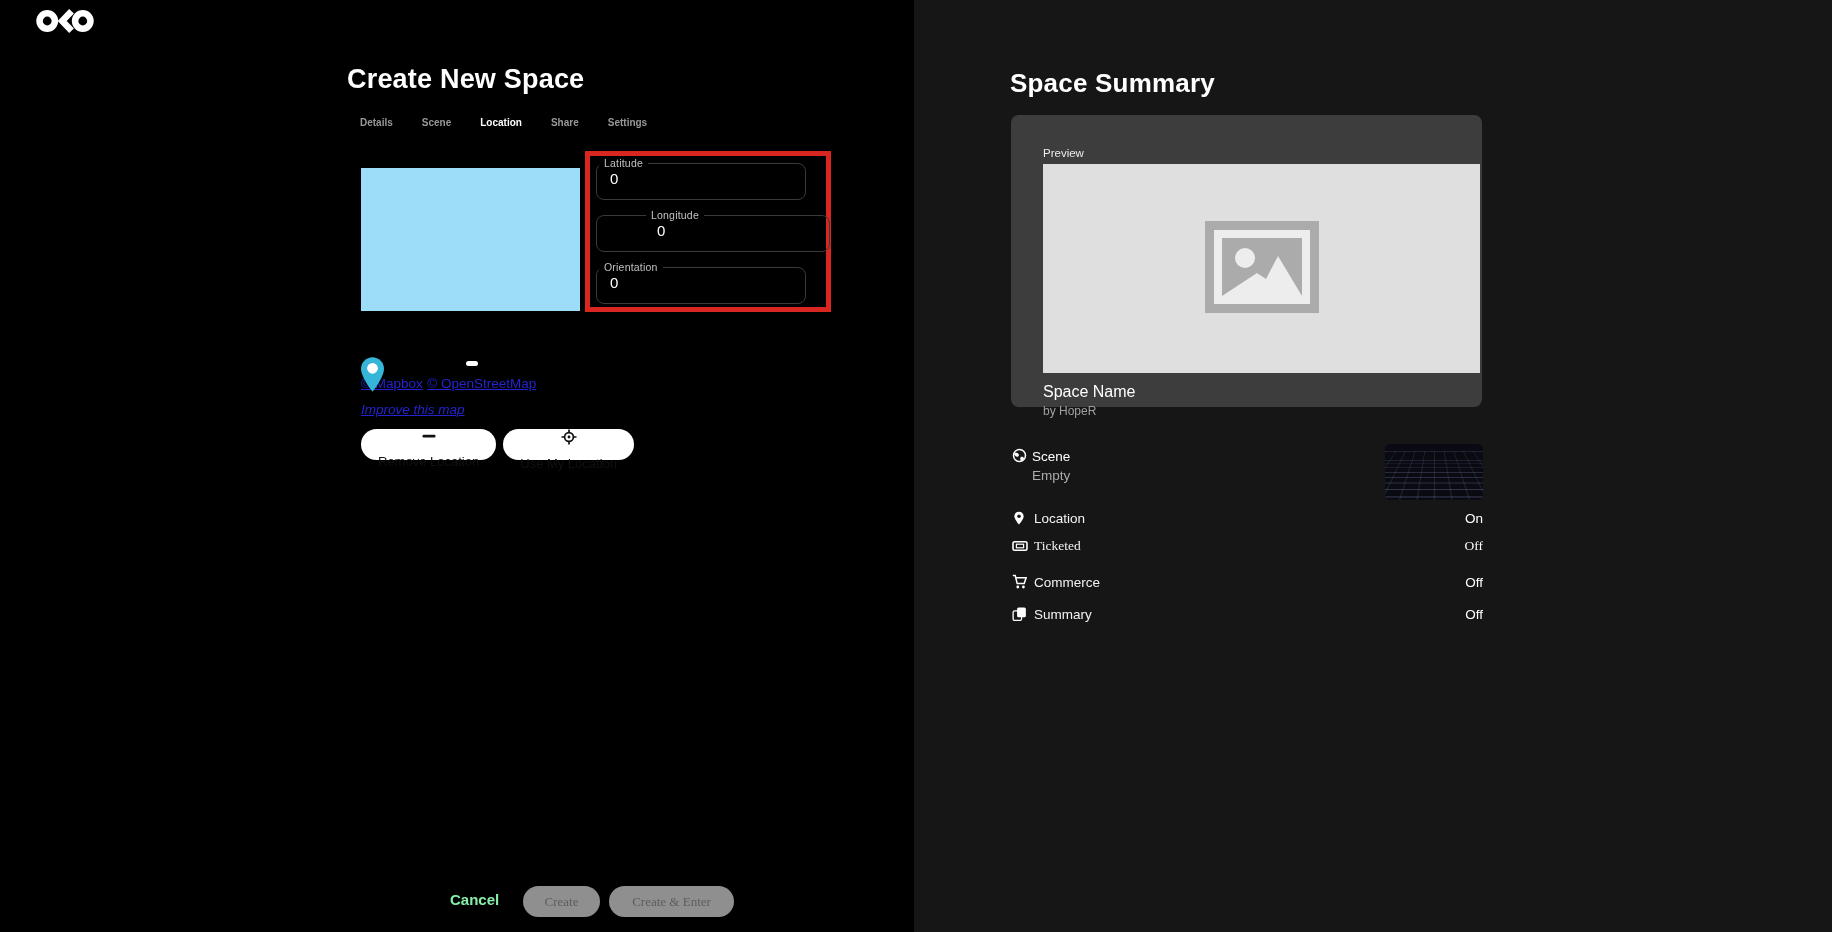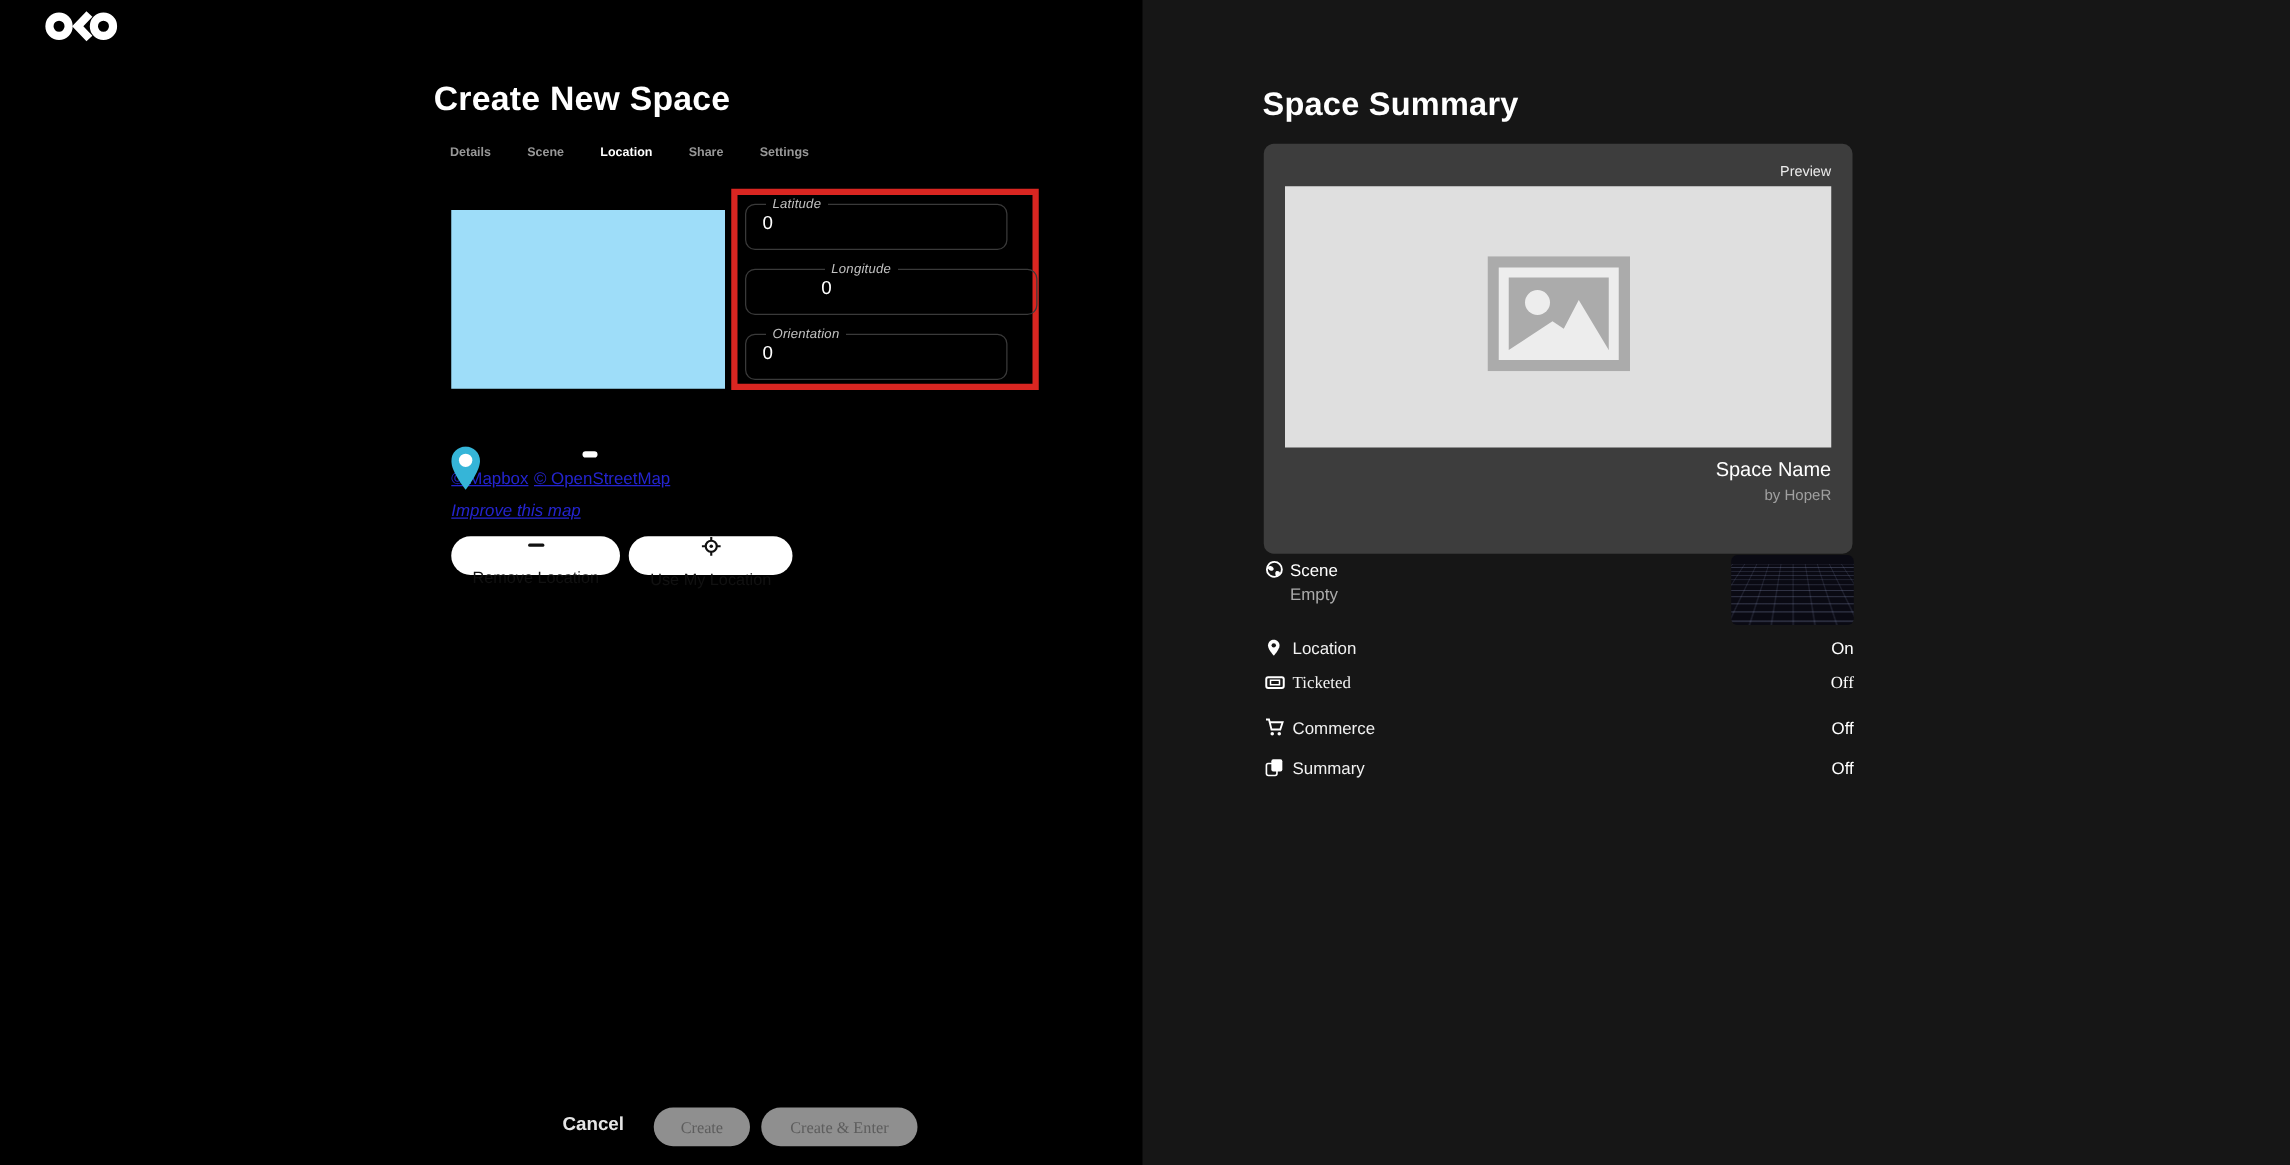--- a/index.html
+++ b/index.html
@@ -12,44 +12,44 @@
   .dialog-title { position:absolute; left:347px; top:64px; font-size:27px; font-weight:bold; color:#fff; letter-spacing:.2px; }
 
   .tabs { position:absolute; left:360px; top:117px; display:flex; gap:29px; }
   .tab { font-size:10px; font-weight:bold; color:#989898; cursor:pointer; white-space:nowrap; }
   .tab.active { color:#fff; }
 
   .map-canvas { position:absolute; left:361px; top:168px; width:219px; height:143px; background:#9eddf9; }
 
   .coords-box { position:absolute; left:585px; top:151px; width:246px; height:161px; border:5px solid #d92621; }
   .field { position:absolute; left:6px; width:210px; height:43px; border:1px solid #3a3a3a; border-radius:8px; }
-  .field legend { margin-left:16px; padding:0 5px; font-size:10.5px; color:#c2c2c2; letter-spacing:.2px;font-style:italic; }
+  .field legend { margin-left:2px; padding:0 5px; font-size:10.5px; color:#c2c2c2; letter-spacing:.2px; }
   .field input { width:185px; background:transparent; border:none; outline:none; color:#fff; font-size:15px; font-weight:500; padding:1px 0 0 13px; font-family:"Liberation Sans", sans-serif; }
   .field.f1 { top:1px; } .field.f2 { top:53px;padding-left:47px; } .field.f3 { top:105px; }
 
   .map-pin { position:absolute; left:361px; top:357px; z-index:3; }
   .attrib-dash { position:absolute; left:466px; top:361px; width:12px; height:5px; border-radius:2.5px; background:#fff; }
   .attrib { position:absolute; left:361px; top:374px; width:220px; text-align:left; z-index:2; }
   .attrib-row2 { margin-top:8px;font-style:italic; }
   .attrib a { color:#2424cf; font-size:13.5px; text-decoration:underline; }
 
   .loc-buttons { position:absolute; left:361px; top:429px; display:flex; gap:7px; }
   .pill-btn { display:inline-flex; align-items:center; gap:8px; height:31px; padding:0 17px; background:#fff; color:#111; border:none; border-radius:16px; font-size:13px; font-family:"Liberation Sans", sans-serif; cursor:pointer; white-space:nowrap;flex-direction:column; }
 
   .footer { position:absolute; left:0px; top:886px; width:914px; height:31px; }
-  .cancel-btn { position:absolute; left:450px; top:5px; background:none; border:none; color:#e5e5e5; font-size:15px; font-weight:600; font-family:"Liberation Sans", sans-serif; cursor:pointer; }
+  .cancel-btn { position:absolute; left:450px; top:5px; background:none; border:none; color:#86efac; font-size:15px; font-weight:600; font-family:"Liberation Sans", sans-serif; cursor:pointer; }
   .disabled-pill { position:absolute; top:0; height:31px; border:none; border-radius:16px; background:#8f8f8f; color:#5d5d5d; font-size:13px; font-weight:500; font-family:Liberation Serif, serif; padding:0 18px; white-space:nowrap; }
   .create-btn { left:523px; width:77px; }
   .create-enter-btn { left:609px; width:125px; }
 
   
   .summary-panel { position:absolute; left:914px; top:0; width:918px; height:932px; background:#161616; }
   .summary-title { position:absolute; left:96px; top:68px; font-size:26px; font-weight:bold; color:#fff; letter-spacing:.2px; }
 
-  .preview-card { position:absolute; left:97px; top:115px; width:471px; height:328px; background:#3d3d3d; border-radius:8px; padding:17px;text-align:right; }
+  .preview-card { position:absolute; left:97px; top:115px; width:471px; height:292px; background:#3d3d3d; border-radius:8px; padding:32px; }
   .preview-label { font-size:11.5px; color:#ececec; margin-bottom:5px; }
   .preview-area { width:437px; height:209px; background:#dfdfdf; display:flex; align-items:center; justify-content:center; }
   .space-name { margin-top:10px; font-size:16px; color:#fff; }
   .space-author { margin-top:3px; font-size:12px; color:#a0a0a0; }
 
   .scene-row { position:absolute; left:96px; top:448px; width:473px; height:58px; }
   .scene-icon-wrap { position:absolute; left:2px; top:0; }
   .scene-label { position:absolute; left:22px; top:1px; font-size:13.5px; color:#fff; }
   .scene-value { position:absolute; left:22px; top:20px; font-size:13.5px; color:#ababab; }
   .scene-thumb { position:absolute; right:0; top:-4px; width:98px; height:56px; border-radius:5px; background:#0a0a13; overflow:hidden; }

